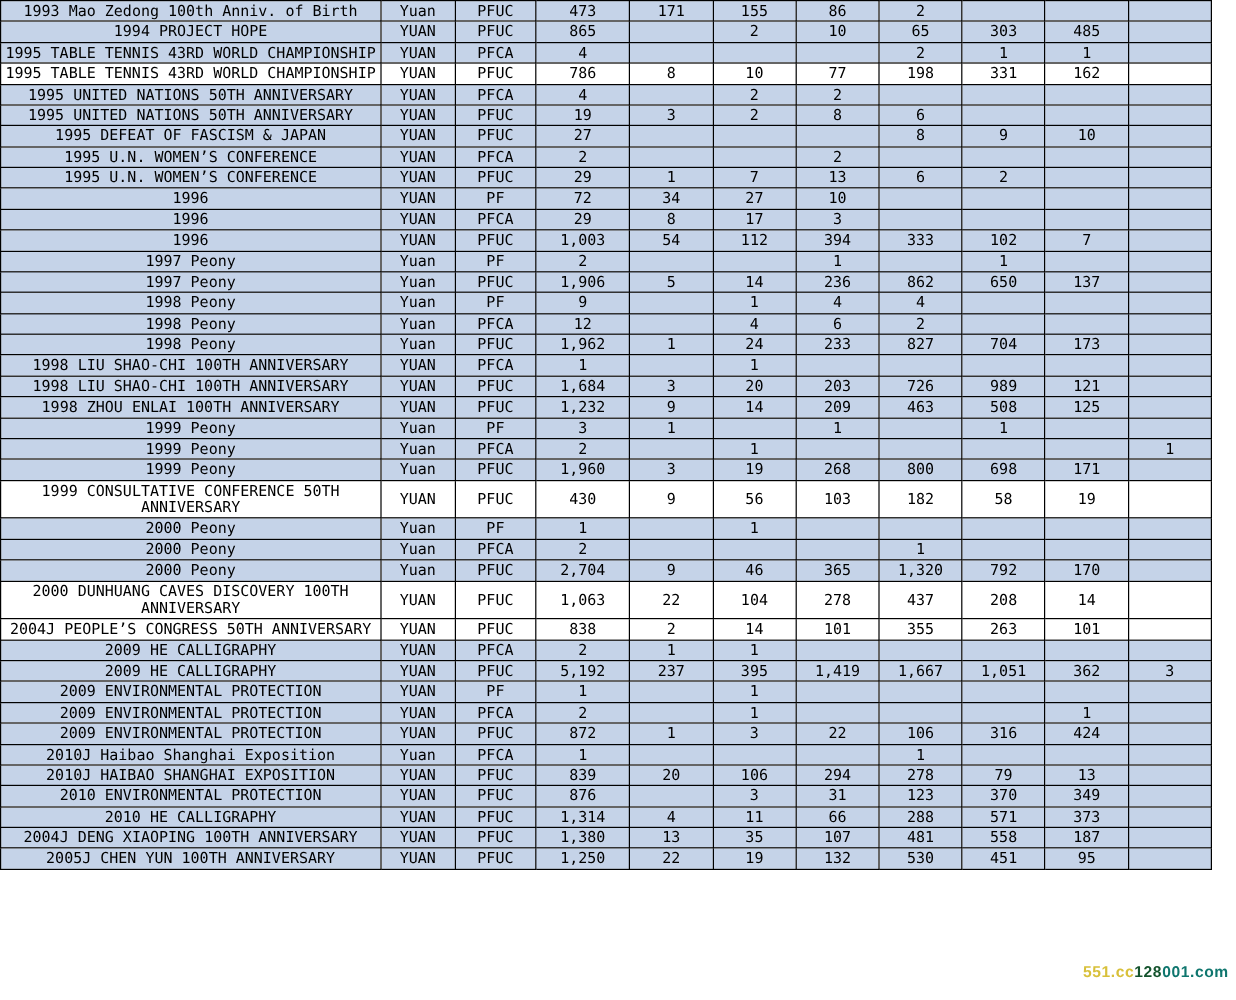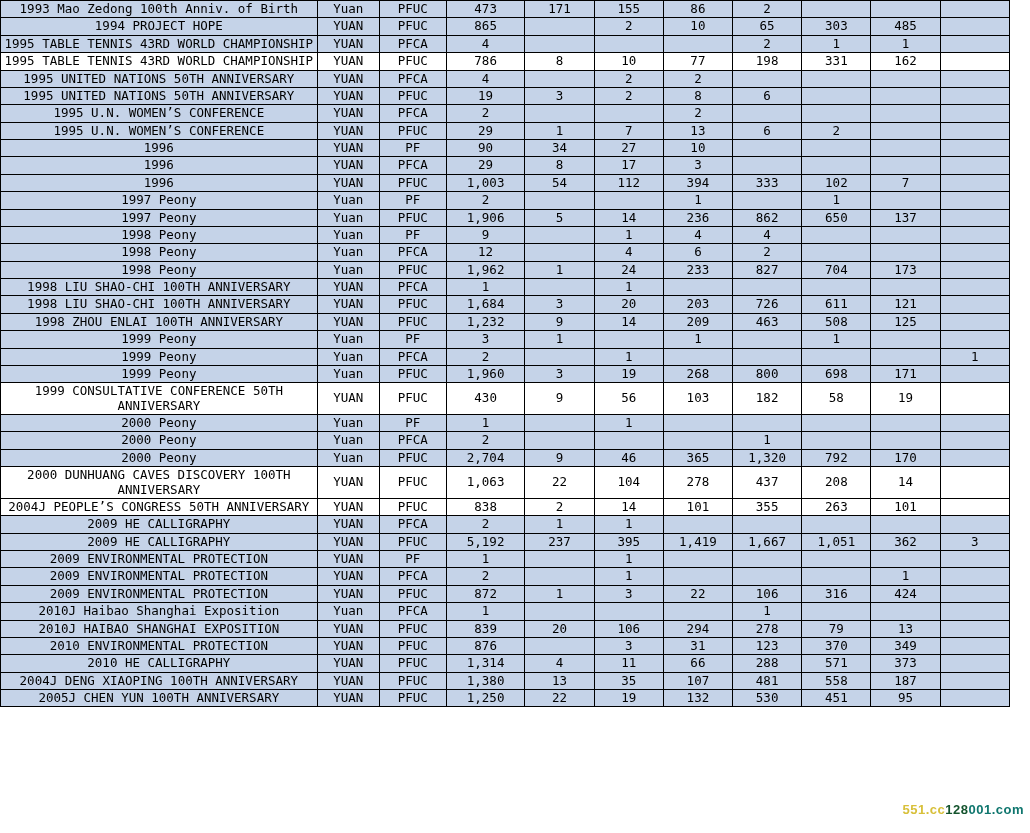--- a/index.html
+++ b/index.html
@@ -155,20 +155,33 @@
         <td class="num">19</td>
         <td class="num">3</td>
         <td class="num">2</td>
         <td class="num">8</td>
         <td class="num">6</td>
         <td class="num"></td>
         <td class="num"></td>
         <td class="num"></td>
       </tr>
       <tr class="shade">
+        <td class="desc">1995 DEFEAT OF FASCISM &amp; JAPAN</td>
+        <td class="num">YUAN</td>
+        <td class="num">PFUC</td>
+        <td class="num">27</td>
+        <td class="num"></td>
+        <td class="num"></td>
+        <td class="num"></td>
+        <td class="num">8</td>
+        <td class="num">9</td>
+        <td class="num">10</td>
+        <td class="num"></td>
+      </tr>
+      <tr class="shade">
         <td class="desc">1995 U.N. WOMEN’S CONFERENCE</td>
         <td class="num">YUAN</td>
         <td class="num">PFCA</td>
         <td class="num">2</td>
         <td class="num"></td>
         <td class="num"></td>
         <td class="num">2</td>
         <td class="num"></td>
         <td class="num"></td>
         <td class="num"></td>
@@ -184,21 +197,21 @@
         <td class="num">13</td>
         <td class="num">6</td>
         <td class="num">2</td>
         <td class="num"></td>
         <td class="num"></td>
       </tr>
       <tr class="shade">
         <td class="desc">1996</td>
         <td class="num">YUAN</td>
         <td class="num">PF</td>
-        <td class="num">90</td>
+        <td class="num">72</td>
         <td class="num">34</td>
         <td class="num">27</td>
         <td class="num">10</td>
         <td class="num"></td>
         <td class="num"></td>
         <td class="num"></td>
         <td class="num"></td>
       </tr>
       <tr class="shade">
         <td class="desc">1996</td>
@@ -306,21 +319,21 @@
       </tr>
       <tr class="shade">
         <td class="desc">1998 LIU SHAO-CHI 100TH ANNIVERSARY</td>
         <td class="num">YUAN</td>
         <td class="num">PFUC</td>
         <td class="num">1,684</td>
         <td class="num">3</td>
         <td class="num">20</td>
         <td class="num">203</td>
         <td class="num">726</td>
-        <td class="num">611</td>
+        <td class="num">989</td>
         <td class="num">121</td>
         <td class="num"></td>
       </tr>
       <tr class="shade">
         <td class="desc">1998 ZHOU ENLAI 100TH ANNIVERSARY</td>
         <td class="num">YUAN</td>
         <td class="num">PFUC</td>
         <td class="num">1,232</td>
         <td class="num">9</td>
         <td class="num">14</td>

